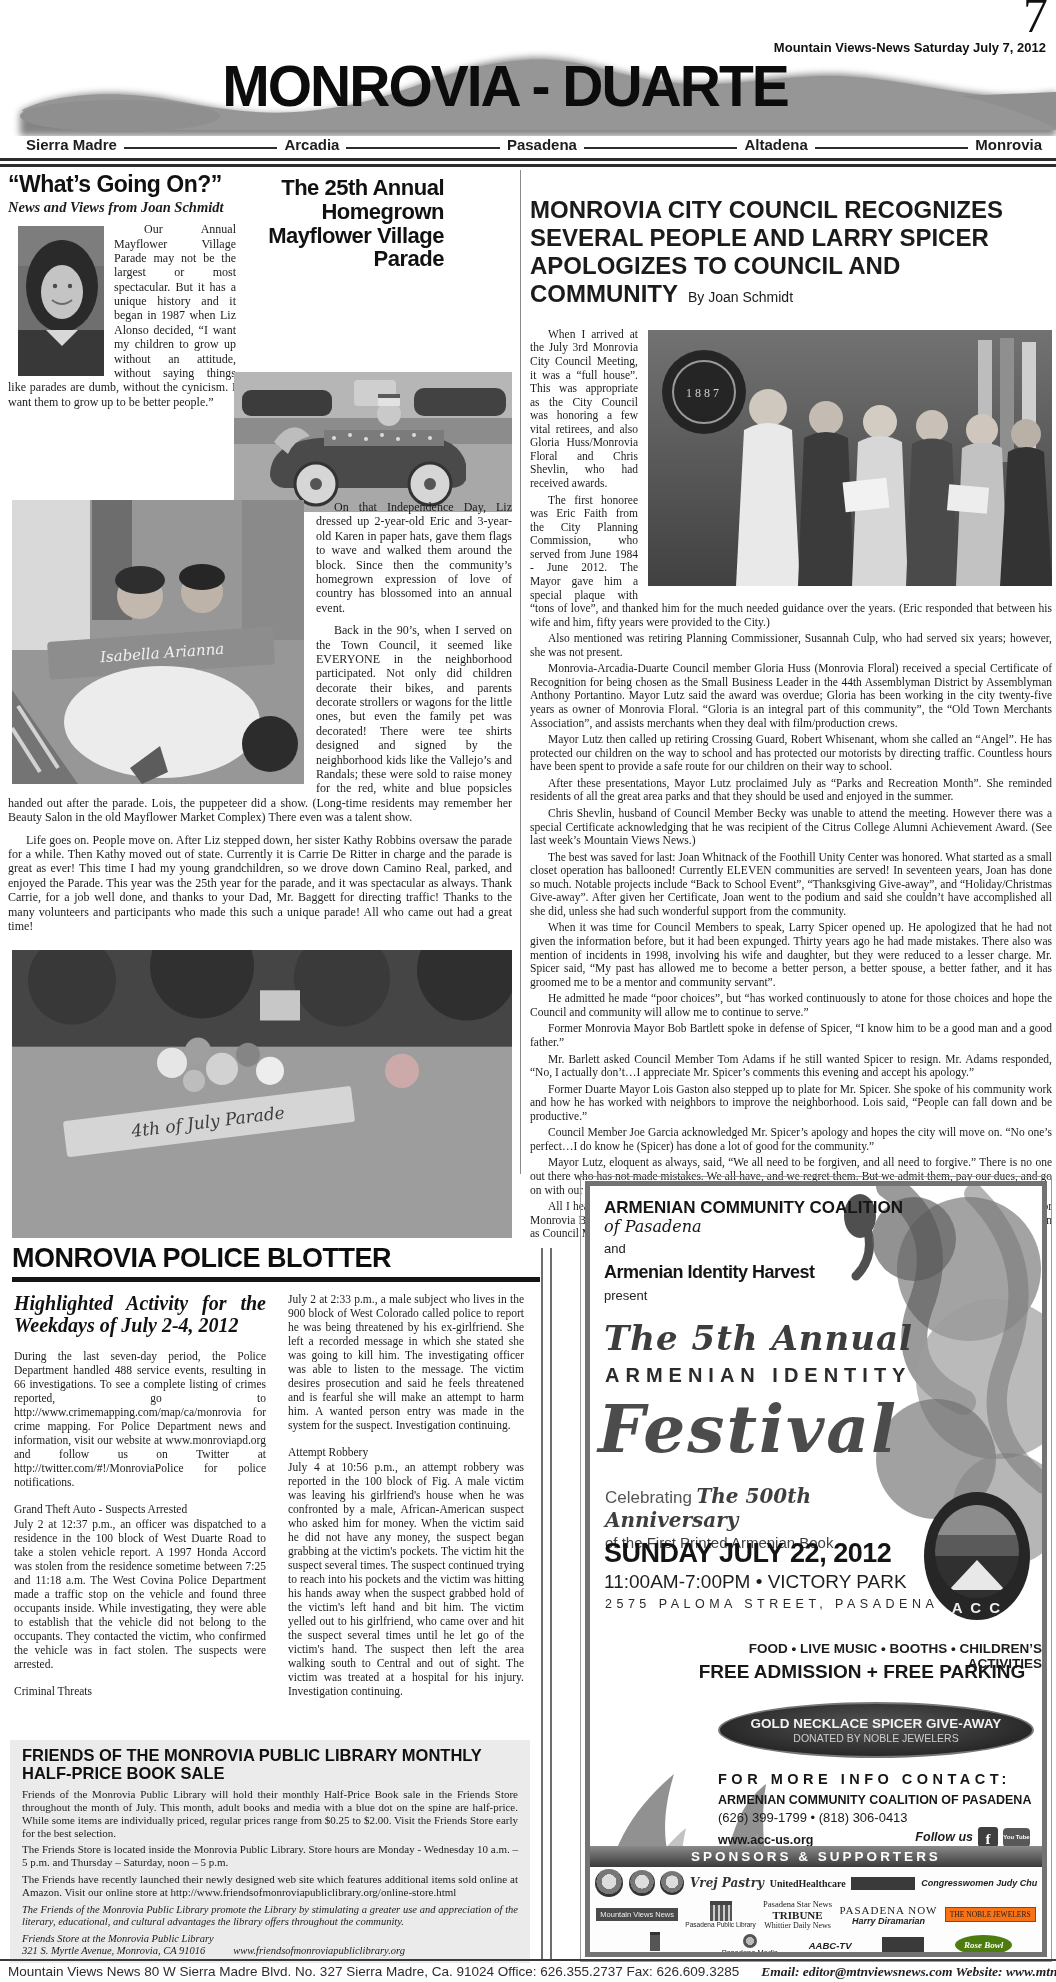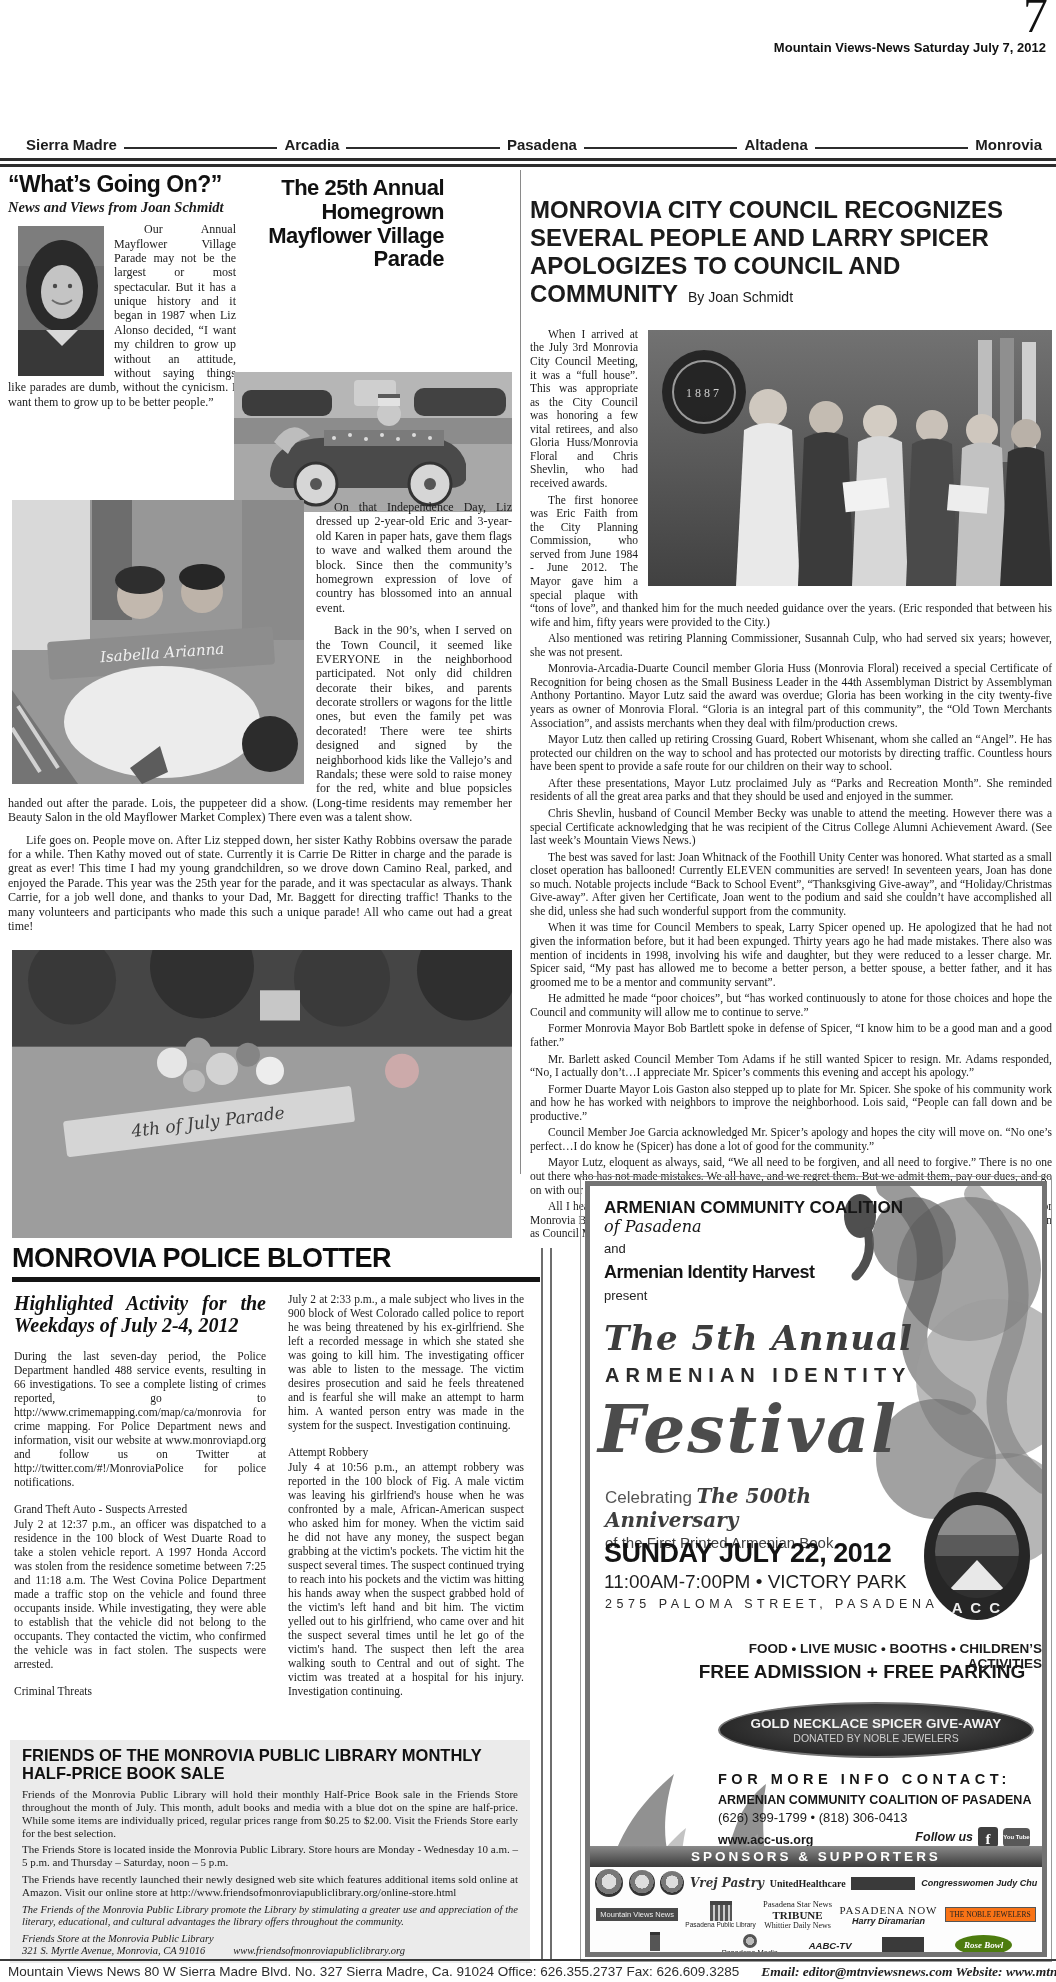--- a/index.html
+++ b/index.html
@@ -153,20 +153,34 @@
   #footer-right{font-family:"Liberation Serif",serif;font-size:13.5px;font-weight:bold;font-style:italic;color:#222;}
 </style>
 </head>
 <body>
 
 <div class="page">
 
   <div class="abs serif" id="pagenum">7</div>
   <div class="abs sans" id="edition">Mountain Views-News   Saturday July 7, 2012</div>
 
+  <div class="abs" id="masthead">
+    <svg viewBox="0 0 1056 90" preserveAspectRatio="none">
+      <defs>
+          <filter id="soft">
+            <feGaussianBlur stdDeviation="3.5"></feGaussianBlur>
+          </filter>
+        </defs>
+      <path d="M20,66 C55,46 120,42 175,54 C225,64 270,74 330,64 C410,52 440,18 525,12 C585,8 615,32 685,36 C745,40 795,22 865,30 C935,38 995,58 1056,46 L1056,90 L20,90 Z" fill="#5c5c5c" opacity="0.75" filter="url(#soft)"></path>
+      <path d="M22,64 C58,46 122,44 176,55 C226,64 272,72 332,62 C412,50 442,20 526,14 C586,10 616,34 686,38 C746,42 796,24 866,32 C936,40 996,58 1056,48 L1056,84 L120,84 C70,84 30,76 22,64 Z" fill="#969696"></path>
+      <ellipse cx="120" cy="70" rx="100" ry="16" fill="#8f8f8f"></ellipse>
+      <path d="M960,50 C1000,58 1030,70 1056,82 L1056,46 Z" fill="#8f8f8f"></path>
+    </svg>
+    <div class="sans" id="masthead-title">MONROVIA - DUARTE</div>
+  </div>
 
   <div class="abs sans" id="cities">
     <span>Sierra Madre</span>
       <span class="cline"></span>
     <span>Arcadia</span>
       <span class="cline"></span>
     <span>Pasadena</span>
       <span class="cline"></span>
     <span>Altadena</span>
       <span class="cline"></span>

